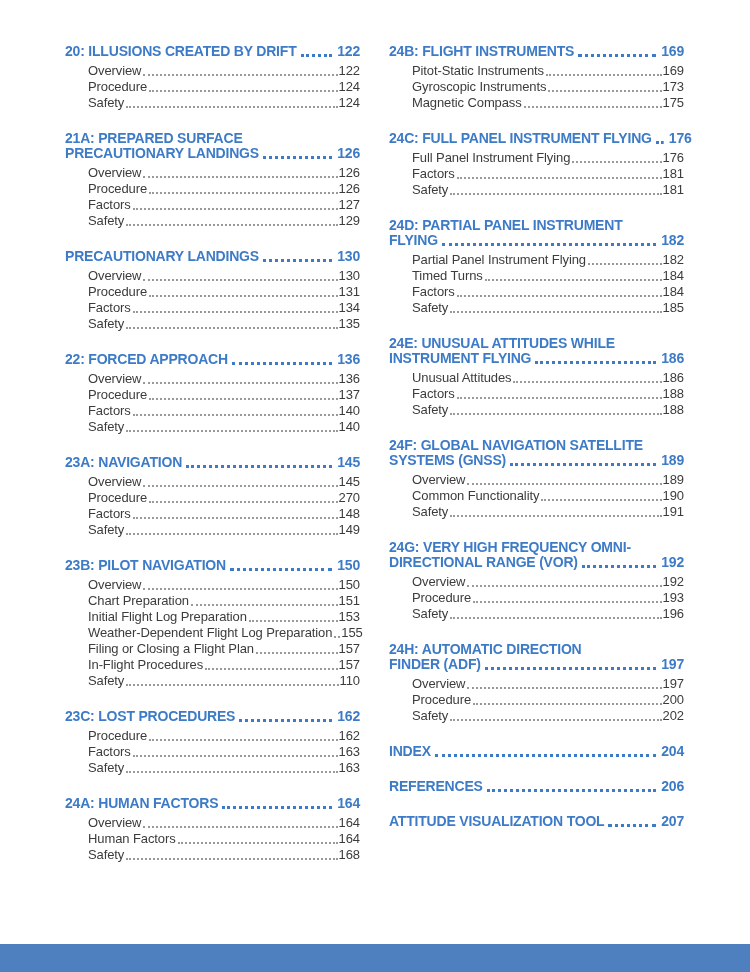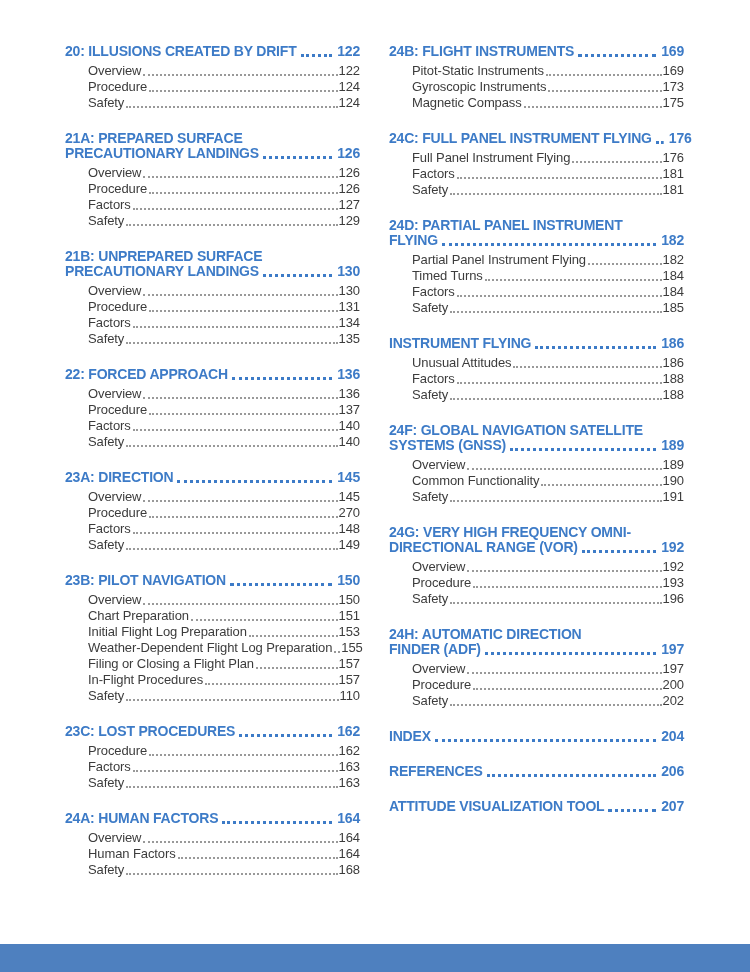--- a/index.html
+++ b/index.html
@@ -130,21 +130,20 @@
             </div>
             <div class="toc-item">
               <span class="item-label">Safety</span>
               <span class="item-leader"></span>
               <span class="item-page">129</span>
             </div>
           </div>
         </section>
         <section class="toc-section">
           <div class="toc-heading">
-            <div class="heading-line"><span class="htext">21B: UNPREPARED SURFACE</span></div>
             <div class="heading-line last">
               <span class="htext">PRECAUTIONARY LANDINGS</span>
               <span class="hleader"></span>
               <span class="hpage">130</span>
             </div>
           </div>
           <div class="toc-items">
             <div class="toc-item">
               <span class="item-label">Overview</span>
               <span class="item-leader"></span>
@@ -194,21 +193,21 @@
             <div class="toc-item">
               <span class="item-label">Safety</span>
               <span class="item-leader"></span>
               <span class="item-page">140</span>
             </div>
           </div>
         </section>
         <section class="toc-section">
           <div class="toc-heading">
             <div class="heading-line last">
-              <span class="htext">23A: DIRECTION</span>
+              <span class="htext">23A: NAVIGATION</span>
               <span class="hleader"></span>
               <span class="hpage">145</span>
             </div>
           </div>
           <div class="toc-items">
             <div class="toc-item">
               <span class="item-label">Overview</span>
               <span class="item-leader"></span>
               <span class="item-page">145</span>
             </div>
@@ -408,20 +407,21 @@
             </div>
             <div class="toc-item">
               <span class="item-label">Safety</span>
               <span class="item-leader"></span>
               <span class="item-page">185</span>
             </div>
           </div>
         </section>
         <section class="toc-section">
           <div class="toc-heading">
+            <div class="heading-line"><span class="htext">24E: UNUSUAL ATTITUDES WHILE</span></div>
             <div class="heading-line last">
               <span class="htext">INSTRUMENT FLYING</span>
               <span class="hleader"></span>
               <span class="hpage">186</span>
             </div>
           </div>
           <div class="toc-items">
             <div class="toc-item">
               <span class="item-label">Unusual Attitudes</span>
               <span class="item-leader"></span>

